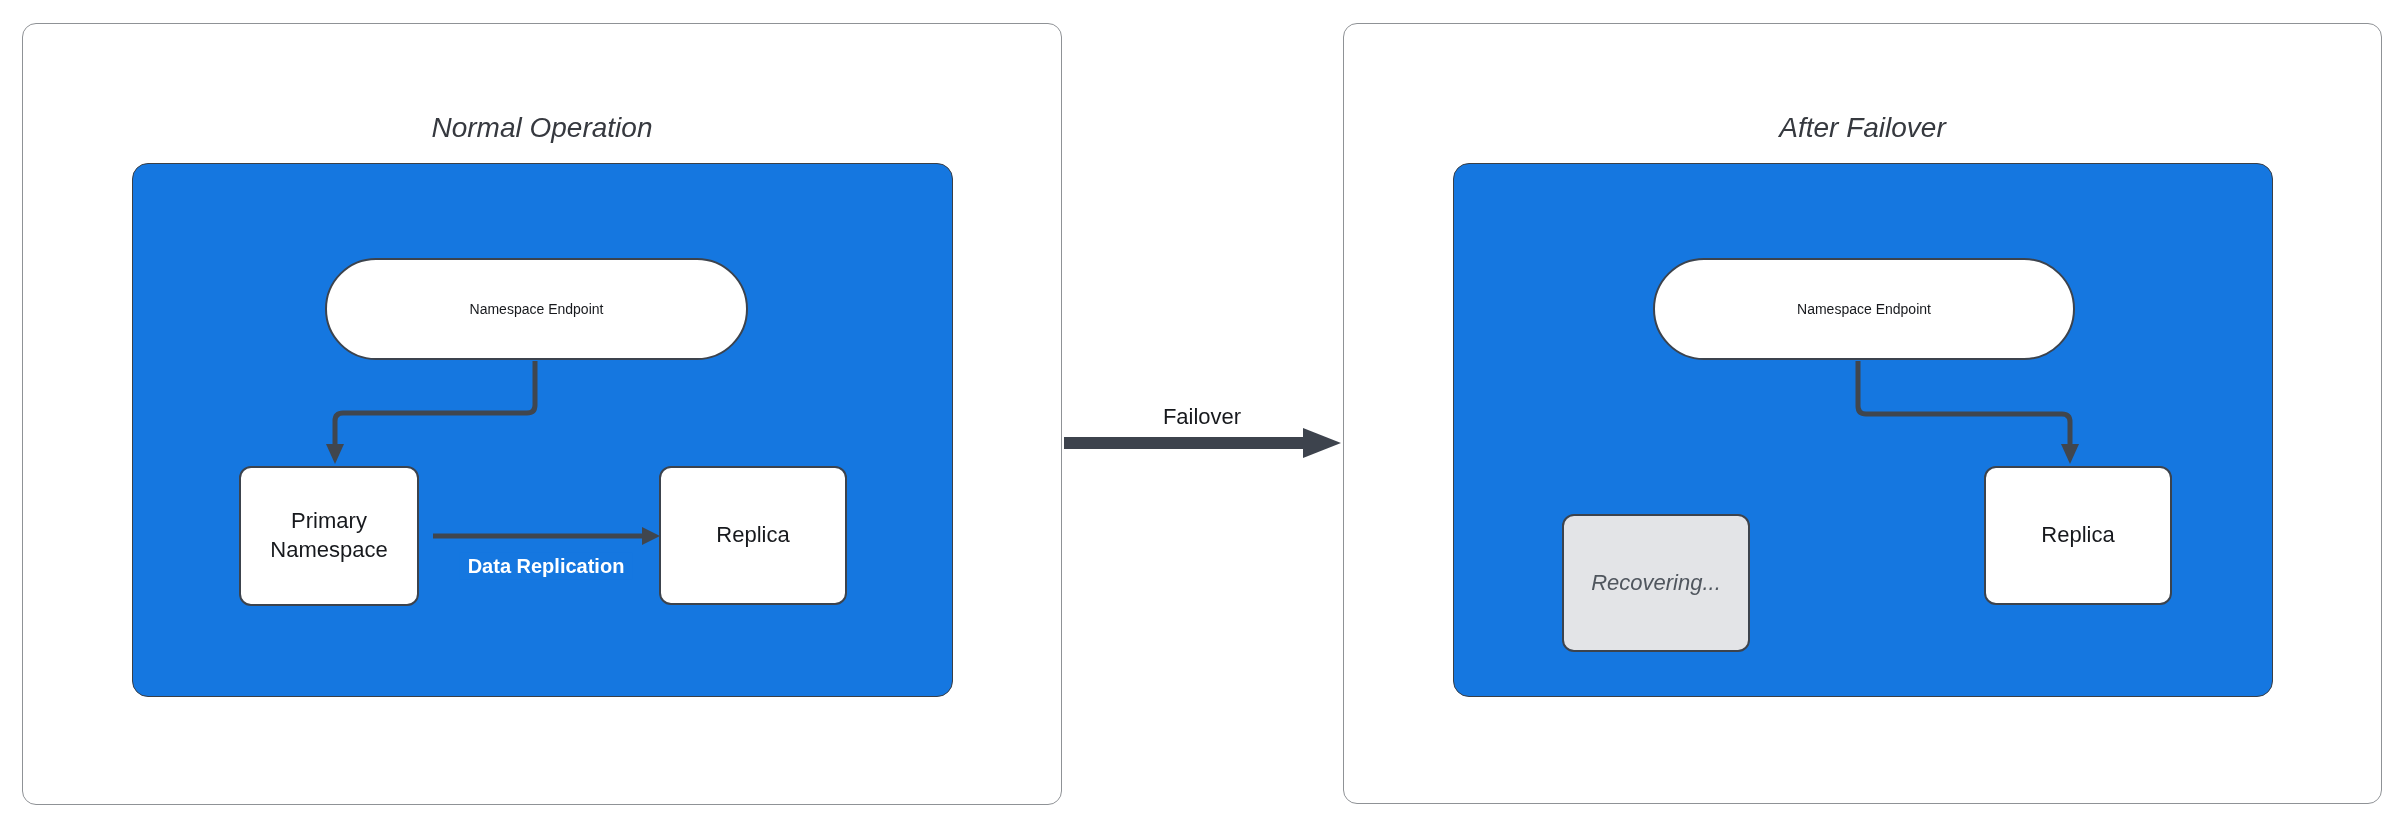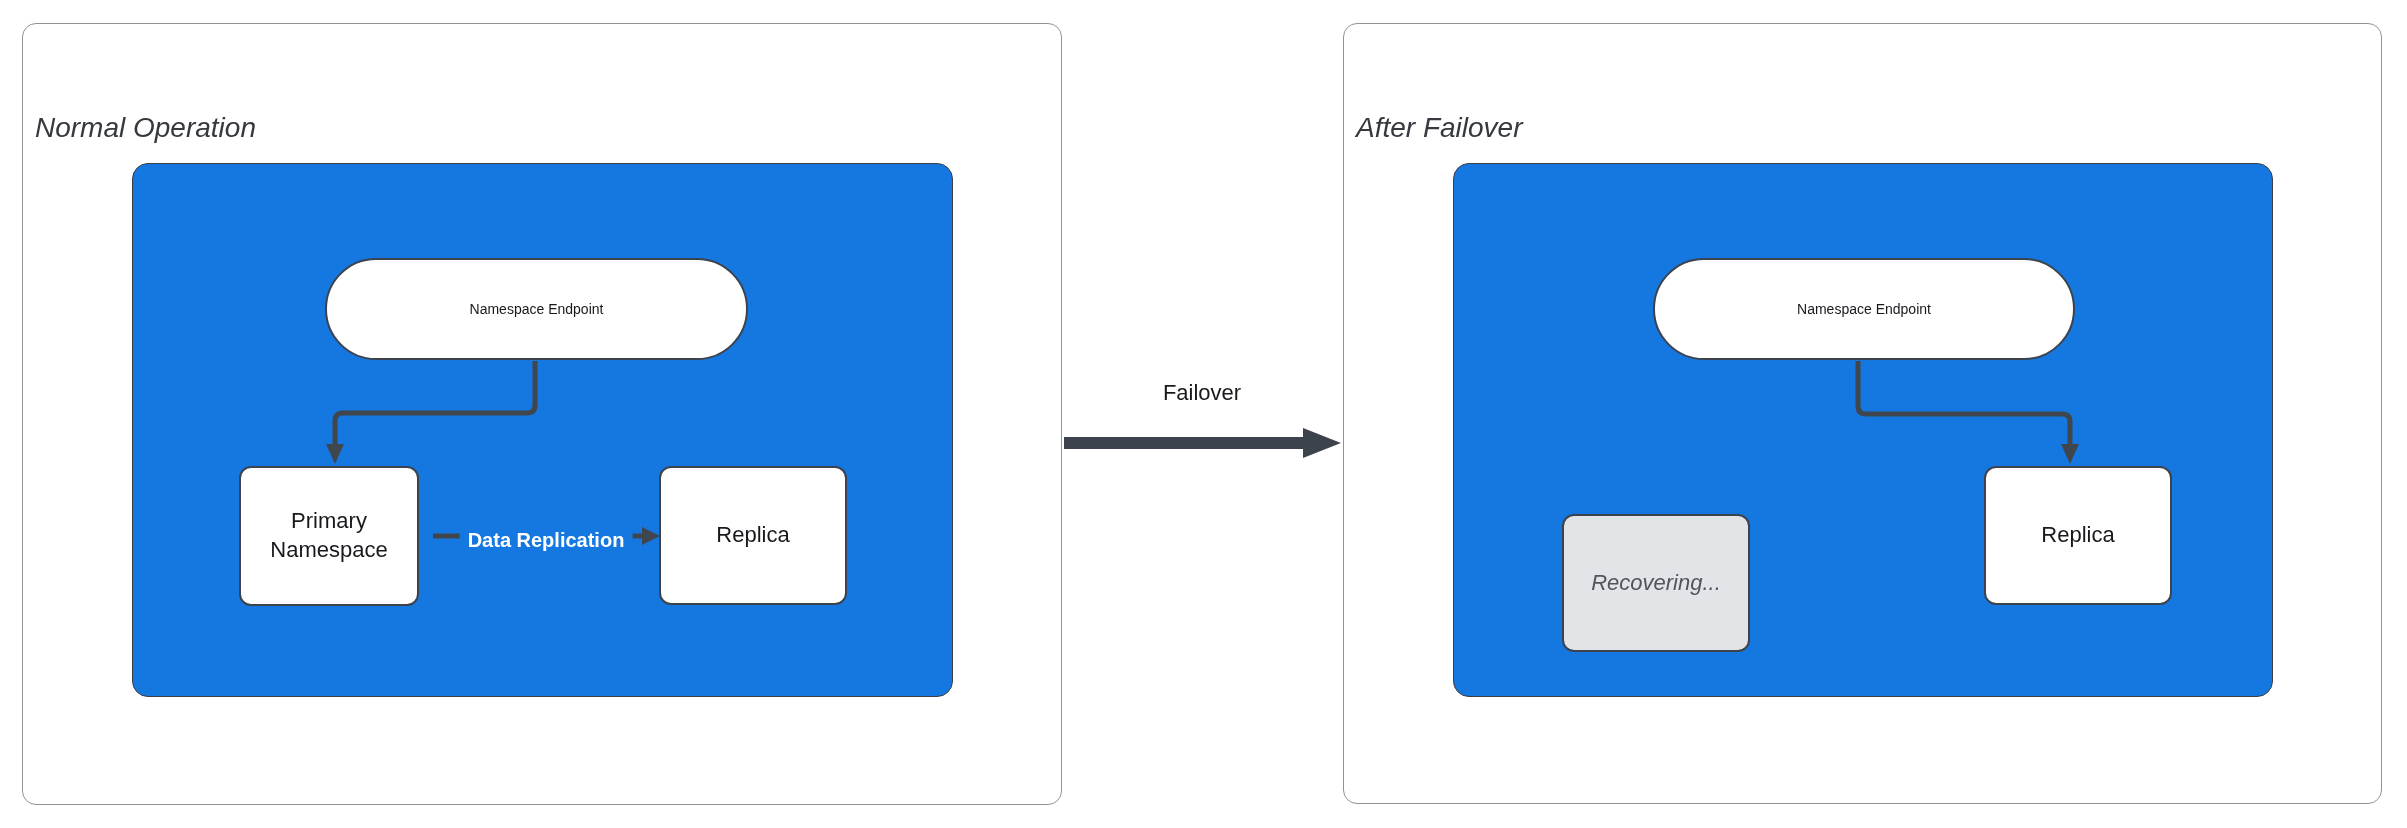--- a/index.html
+++ b/index.html
@@ -16,21 +16,21 @@
   }
   *{margin:0;padding:0;box-sizing:border-box;}
   html,body{background:#ffffff;}
   body{font-family:"Liberation Sans", sans-serif;}
   .canvas{position:relative;width:2407px;height:828px;background:#ffffff;overflow:hidden;}
 
   .panel{position:absolute;background:#ffffff;border:1.5px solid var(--panel-border);border-radius:14px;}
   .panel-left{left:22px;top:23px;width:1040px;height:782px;}
   .panel-right{left:1343px;top:23px;width:1039px;height:781px;}
 
-  .panel-title{position:absolute;top:88px;left:12px;width:100%;text-align:left;
+  .panel-title{position:absolute;top:88px;left:0;width:100%;text-align:center;
     font-size:28px;font-style:italic;color:var(--title-text);}
 
   .blue-box{position:absolute;background:var(--container-blue);border:1px solid #3a3f46;border-radius:16px;}
   .blue-left{left:132px;top:163px;width:821px;height:534px;}
   .blue-right{left:1453px;top:163px;width:820px;height:534px;}
 
   .stadium{position:absolute;background:var(--node-fill);border:2.5px solid var(--node-border);
     border-radius:51px;display:flex;align-items:center;justify-content:center;
     font-size:14px;color:var(--text-dark);}
   .stadium-left{left:325px;top:258px;width:423px;height:102px;}
@@ -40,24 +40,24 @@
     border-radius:12px;display:flex;align-items:center;justify-content:center;text-align:center;
     font-size:22px;line-height:1.3;color:var(--text-dark);padding:6px;}
   .node-primary{left:239px;top:466px;width:180px;height:140px;}
   .node-replica-left{left:659px;top:466px;width:188px;height:139px;}
   .node-recovering{left:1562px;top:466px;width:188px;height:138px;
     background:var(--disabled-fill);font-style:italic;color:var(--disabled-text);margin-top:48px;}
   .node-replica-right{left:1984px;top:466px;width:188px;height:139px;}
 
   .edges{position:absolute;left:0;top:0;width:2407px;height:828px;pointer-events:none;}
 
-  .edge-label-replication{position:absolute;left:546px;top:540px;transform:translate(-50%,-50%);
+  .edge-label-replication{position:absolute;left:546px;top:566px;transform:translate(-50%,-50%);
     background:var(--container-blue);color:var(--edge-label-text);font-weight:bold;font-size:20px;
     padding:2px 8px;white-space:nowrap;text-align:center;}
-  .edge-label-failover{position:absolute;left:1202px;top:393px;transform:translate(-50%,-50%);
+  .edge-label-failover{position:absolute;left:1202px;top:417px;transform:translate(-50%,-50%);
     color:var(--text-dark);font-size:22px;white-space:nowrap;}
 </style>
 </head>
 <body>
 
 <div class="canvas">
 
   <div class="panel panel-left">
     <div class="panel-title">Normal Operation</div>
   </div>

